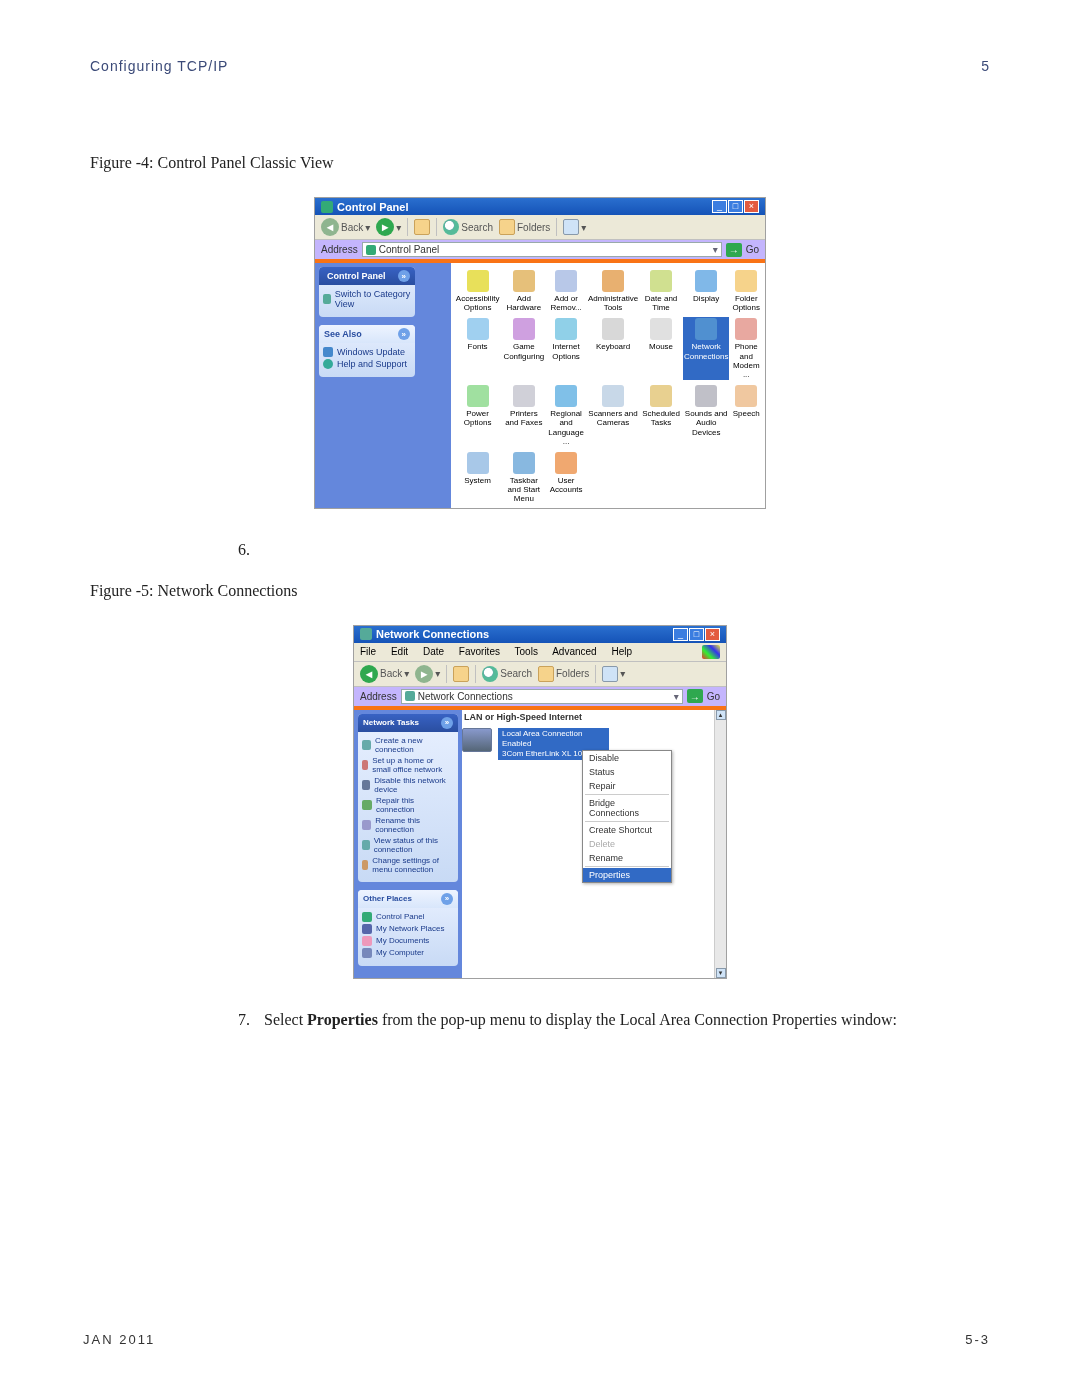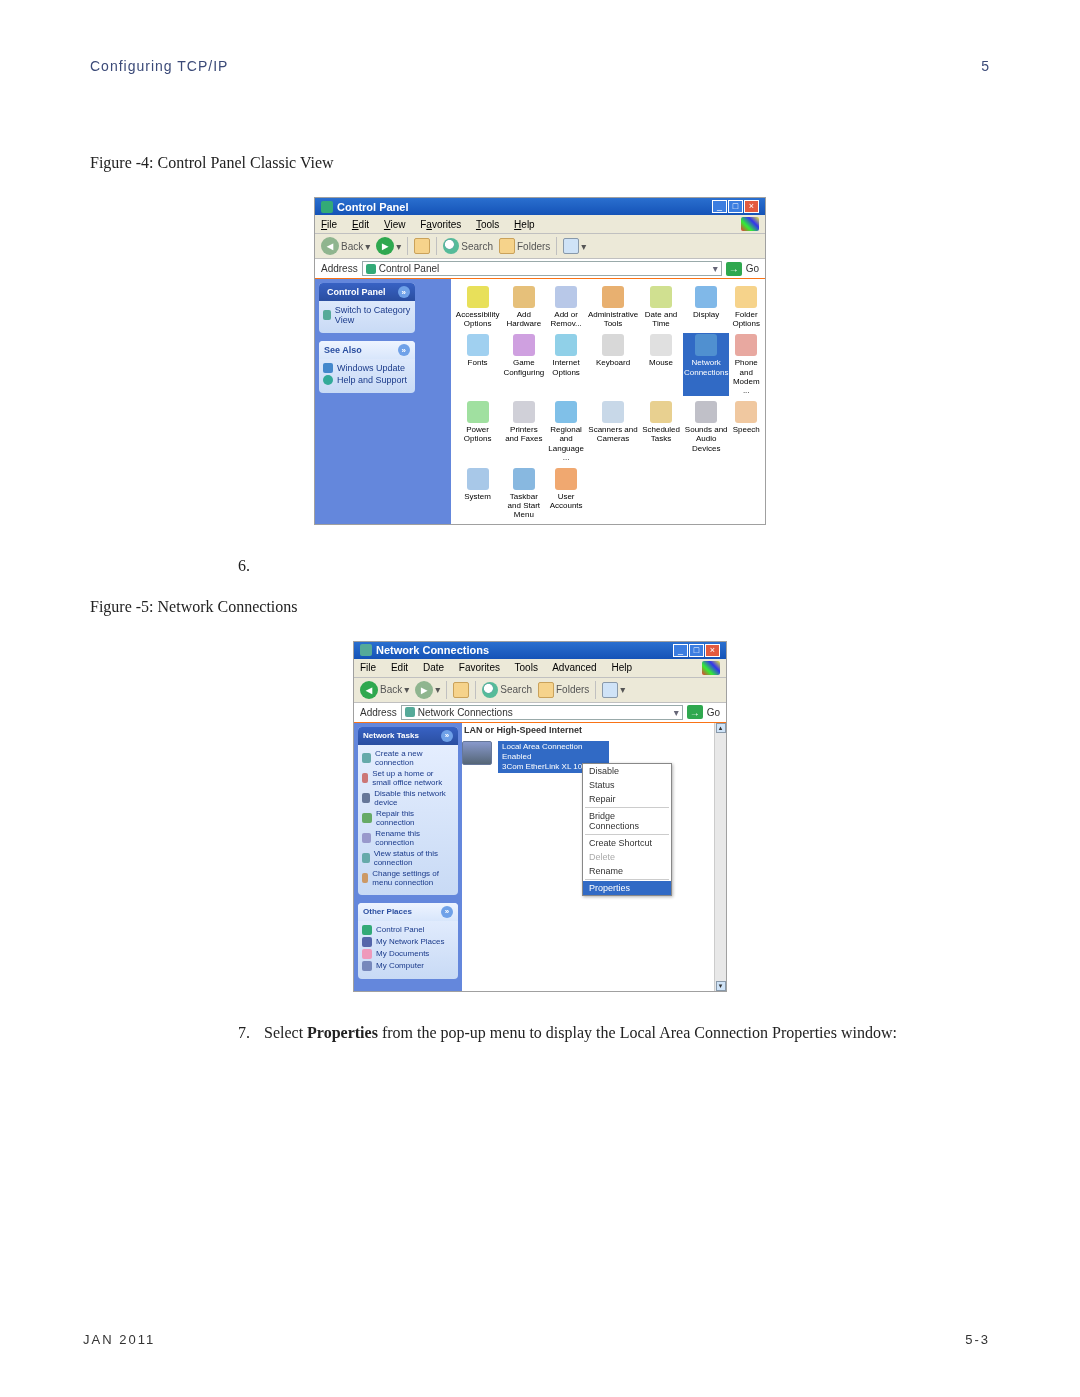--- a/index.html
+++ b/index.html
@@ -51,21 +51,21 @@
   .toolbar { background:#ece9d8; padding:3px 6px; display:flex; align-items:center; gap:6px; border-bottom:1px solid #c0c0c0; }
   .toolbar .tb-btn { display:inline-flex; align-items:center; gap:2px; font-size:10px; color:#555; }
   .toolbar .circle { width:18px; height:18px; border-radius:50%; display:inline-flex; align-items:center; justify-content:center; color:#fff; font-size:11px;}
   .toolbar .back-c { background:#8fb58f; }
   .toolbar .fwd-c { background:#2fa84f; }
   .toolbar .sep { width:1px; height:18px; background:#c0c0c0; }
   .toolbar .icon { width:16px; height:16px; display:inline-block; }
   .toolbar .search-i { background: radial-gradient(circle at 40% 40%, #fff 30%, #6aa 35%, transparent 40%), #5b9; border-radius:50%;}
   .toolbar .folder-i { background:#f6d38b; border:1px solid #caa25a; border-radius:2px;}
   .toolbar .views-i { background:#cfe3f7; border:1px solid #89a; border-radius:2px;}
-  .addr-bar { background:#ffffff; padding:2px 6px; display:flex; align-items:center; gap:4px; border-bottom:1px solid #f97316; font-size:10px; }
+  .addr-bar { background:#c4b5fd; padding:2px 6px; display:flex; align-items:center; gap:4px; border-bottom:4px solid #f97316; font-size:10px; }
   .addr-bar .addr-field { flex:1; background:#fff; border:1px solid #9aa; padding:1px 3px; display:flex; align-items:center; gap:3px; }
   .addr-bar .go-btn { background:#2fa84f; color:#fff; width:16px; height:14px; display:inline-flex; align-items:center; justify-content:center; border-radius:2px; font-size:10px;}
   .cp-body { display:flex; background:#6487dc; }
   .cp-sidebar { width:108px; padding:4px; font-size:9px; color:#1a3a8a; }
   .sb-panel { background:linear-gradient(#e8f0ff,#c8daf5); border-radius:4px; margin-bottom:8px; padding:3px 4px 6px 4px; }
   .sb-panel-hdr { display:flex; align-items:center; justify-content:space-between; font-weight:bold; color:#fff; background:linear-gradient(#3862c4,#2a4ea0); margin:-3px -4px 4px -4px; padding:3px 5px; border-radius:4px 4px 0 0; }
   .sb-panel-hdr.light { background:linear-gradient(#eef4ff,#d8e6fb); color:#2a4ea0; font-weight:bold;}
   .sb-panel-hdr .chev { width:12px; height:12px; border-radius:50%; background:#6fa1e8; color:#fff; display:inline-flex; align-items:center; justify-content:center; font-size:8px;}
   .sb-link { display:flex; align-items:center; gap:4px; color:#1a3a8a; margin:2px 0; }
   .sb-link .dot { width:10px; height:10px; display:inline-block; border-radius:2px; }
@@ -157,31 +157,20 @@
 <div class="screenshot cp-window">
   <div class="cp-title">
     <div class="cp-title-left">
       <span style="width:12px;height:12px;background:#3a7;display:inline-block;border-radius:2px;"></span>
       <span>Control Panel</span>
     </div>
     <div class="win-btns">
       <span class="min">_</span><span class="max">□</span><span class="close">×</span>
     </div>
   </div>
-  <div class="menu-bar">
-    <div class="m-items">
-      <span><u>F</u>ile</span>
-      <span><u>E</u>dit</span>
-      <span><u>V</u>iew</span>
-      <span>F<u>a</u>vorites</span>
-      <span><u>T</u>ools</span>
-      <span><u>H</u>elp</span>
-    </div>
-    <span class="flag"></span>
-  </div>
   <div class="toolbar">
     <span class="tb-btn"><span class="circle back-c">◄</span><span>Back</span> ▾</span>
     <span class="tb-btn"><span class="circle fwd-c">►</span> ▾</span>
     <span class="sep"></span>
     <span class="tb-btn">
         <span class="icon folder-i"></span>
       </span>
     <span class="sep"></span>
     <span class="tb-btn">
         <span class="icon search-i"></span>

